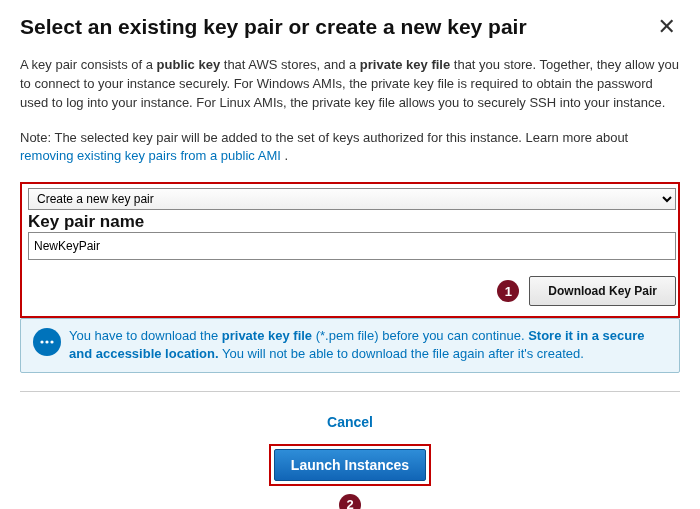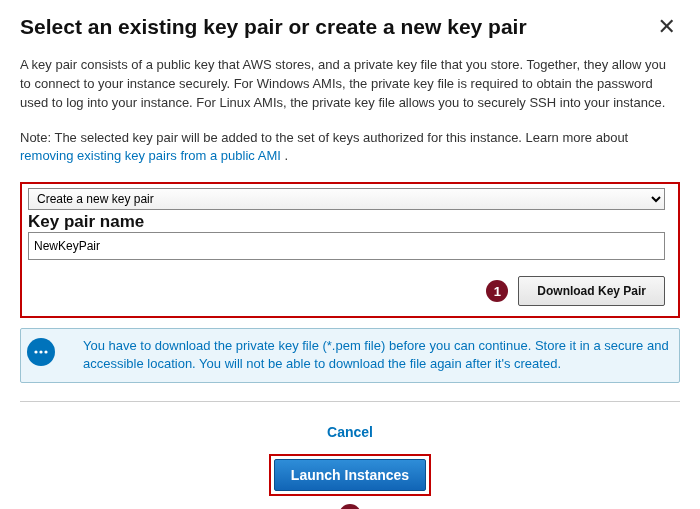--- a/index.html
+++ b/index.html
@@ -32,26 +32,25 @@
       color: #333;
       cursor: pointer;
       padding: 2px 4px;
       line-height: 1;
     }
     .para {
       color: #333;
       line-height: 1.45;
       margin-bottom: 16px;
     }
-    .bold { font-weight: 400; }
+    .bold { font-weight: 700; }
     .link { color: #0073bb; text-decoration: none; cursor: pointer; }
     .form-box {
       border: 2px solid #c20000;
-      padding: 4px 13px 10px 6px;
-      margin-bottom: 10px;
+      padding: 4px 2px 10px 6px;
       position: relative;
     }
     .select {
       width: 100%;
       height: 22px;
       border: 1px solid #888;
       background: linear-gradient(#fdfdfd, #f0f0f0);
       font-size: 12px;
       padding: 1px 4px;
       font-family: inherit;
@@ -95,24 +94,24 @@
       border: 1px solid #555;
       border-radius: 2px;
       padding: 7px 18px;
       font-size: 12px;
       font-weight: 700;
       color: #111;
       cursor: pointer;
     }
     .info-box {
       display: flex;
-      gap: 28px;
+      gap: 8px;
       border: 1px solid #9bc3d3;
       background: #eaf5fb;
-      padding: 8px 6px;
+      padding: 8px 12px;
       border-radius: 2px;
       margin-bottom: 18px;
     }
     .info-icon {
       width: 28px;
       height: 28px;
       border-radius: 50%;
       background: #0073bb;
       color: #fff;
       display: flex;

